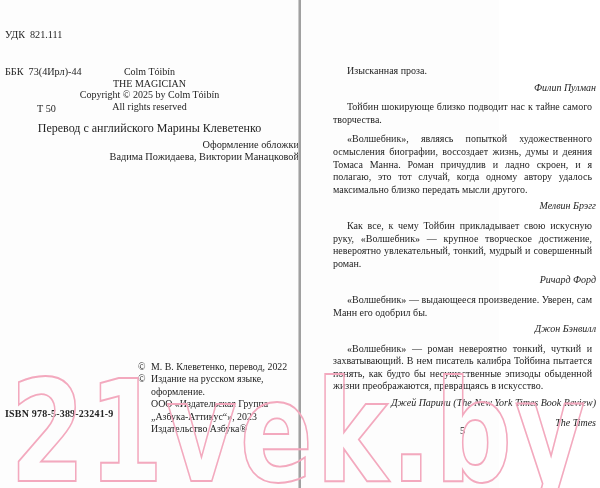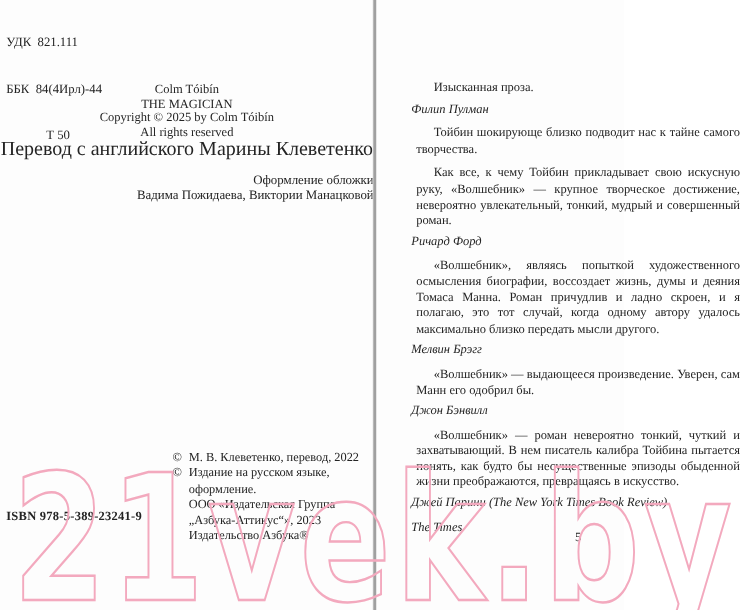--- a/index.html
+++ b/index.html
@@ -12,34 +12,34 @@
   .page.left{left:0;width:299px;}
   .page.right{left:301px;width:299px;}
   .gutter{position:absolute;left:298px;top:0;width:3px;height:488px;
     background:linear-gradient(to right,#e8e8e8 0%,#a0a0a0 40%,#a0a0a0 100%);}
 
   
   .meta{position:absolute;left:5px;top:5px;font-size:10.2px;line-height:12.2px;white-space:pre;}
   .meta .tsign{margin-left:32px;}
   .title-block{position:absolute;left:0;top:66px;width:100%;text-align:center;
     font-size:10px;line-height:11.6px;}
-  .translator{position:absolute;left:0;top:111px;width:100%;text-align:center;font-size:16px;}
+  .translator{position:absolute;left:0;top:121px;width:100%;text-align:center;font-size:12px;}
   .design{position:absolute;left:0;top:139px;width:100%;text-align:right;
     font-size:10.3px;line-height:12.2px;}
   .copyright-block{position:absolute;left:138px;top:361px;width:160px;
     font-size:9.9px;line-height:12.4px;}
   .centry{position:relative;padding-left:13px;}
   .centry .mark{position:absolute;left:0;top:0;}
   .isbn{position:absolute;left:5px;top:408px;font-size:10px;font-weight:bold;letter-spacing:.2px;}
 
   
   .quotes{position:absolute;left:28px;top:61px;width:267px;font-size:10px;line-height:12.6px;}
   .quote{margin-bottom:7px;}
   .qtext{margin:4px;text-align:justify;text-indent:14px;}
-  .attr{font-style:italic;}
+  .attr{text-align:right;font-style:italic;}
   .pagenum{position:absolute;left:28px;top:425px;width:267px;text-align:center;font-size:10px;}
 
   
   .watermark{
     position:absolute;left:10px;top:351px;z-index:5;pointer-events:none;
     font-family:"DejaVu Sans",sans-serif;font-weight:bold;font-size:108px;
     letter-spacing:3px;white-space:nowrap;
     color:rgba(243,169,190,.25);
     transform:scaleY(1.3);transform-origin:top left;
   }
@@ -49,21 +49,21 @@
 </style>
 </head>
 <body>
 
 <div class="spread">
 
   <div class="page left">
 
     <div class="meta">
       <div>УДК  821.111</div>
-      <div>ББК  84(4Ирл)-44</div>
+      <div>ББК  73(4Ирл)-44</div>
       <div class="tsign">Т 50</div>
     </div>
 
     <div class="title-block">
       <div>Colm Tóibín</div>
       <div>THE MAGICIAN</div>
       <div>Copyright © 2025 by Colm Tóibín</div>
       <div>All rights reserved</div>
     </div>
 
@@ -100,27 +100,27 @@
       <div class="quote">
         <p class="qtext">Изысканная проза.</p>
         <div class="attr">Филип Пулман</div>
       </div>
 
       <div class="quote">
         <p class="qtext">Тойбин шокирующе близко подводит нас к тайне самого творчества.</p>
       </div>
 
       <div class="quote">
-        <p class="qtext">Как все, к чему Тойбин прикладывает свою искусную руку, «Волшебник» — крупное творческое достижение, невероятно увлекательный, тонкий, мудрый и совершенный роман.</p>
-        <div class="attr">Ричард Форд</div>
+        <p class="qtext">«Волшебник», являясь попыткой художественного осмысления биографии, воссоздает жизнь, думы и деяния Томаса Манна. Роман причудлив и ладно скроен, и я полагаю, это тот случай, когда одному автору удалось максимально близко передать мысли другого.</p>
+        <div class="attr">Мелвин Брэгг</div>
       </div>
 
       <div class="quote">
-        <p class="qtext">«Волшебник», являясь попыткой художественного осмысления биографии, воссоздает жизнь, думы и деяния Томаса Манна. Роман причудлив и ладно скроен, и я полагаю, это тот случай, когда одному автору удалось максимально близко передать мысли другого.</p>
-        <div class="attr">Мелвин Брэгг</div>
+        <p class="qtext">Как все, к чему Тойбин прикладывает свою искусную руку, «Волшебник» — крупное творческое достижение, невероятно увлекательный, тонкий, мудрый и совершенный роман.</p>
+        <div class="attr">Ричард Форд</div>
       </div>
 
       <div class="quote">
         <p class="qtext">«Волшебник» — выдающееся произведение. Уверен, сам Манн его одобрил бы.</p>
         <div class="attr">Джон Бэнвилл</div>
       </div>
 
       <div class="quote">
         <p class="qtext">«Волшебник» — роман невероятно тонкий, чуткий и захватывающий. В нем писатель калибра Тойбина пытается понять, как будто бы несущественные эпизоды обыденной жизни преображаются, превращаясь в искусство.</p>
         <div class="attr">Джей Парини (The New York Times Book Review)</div>

